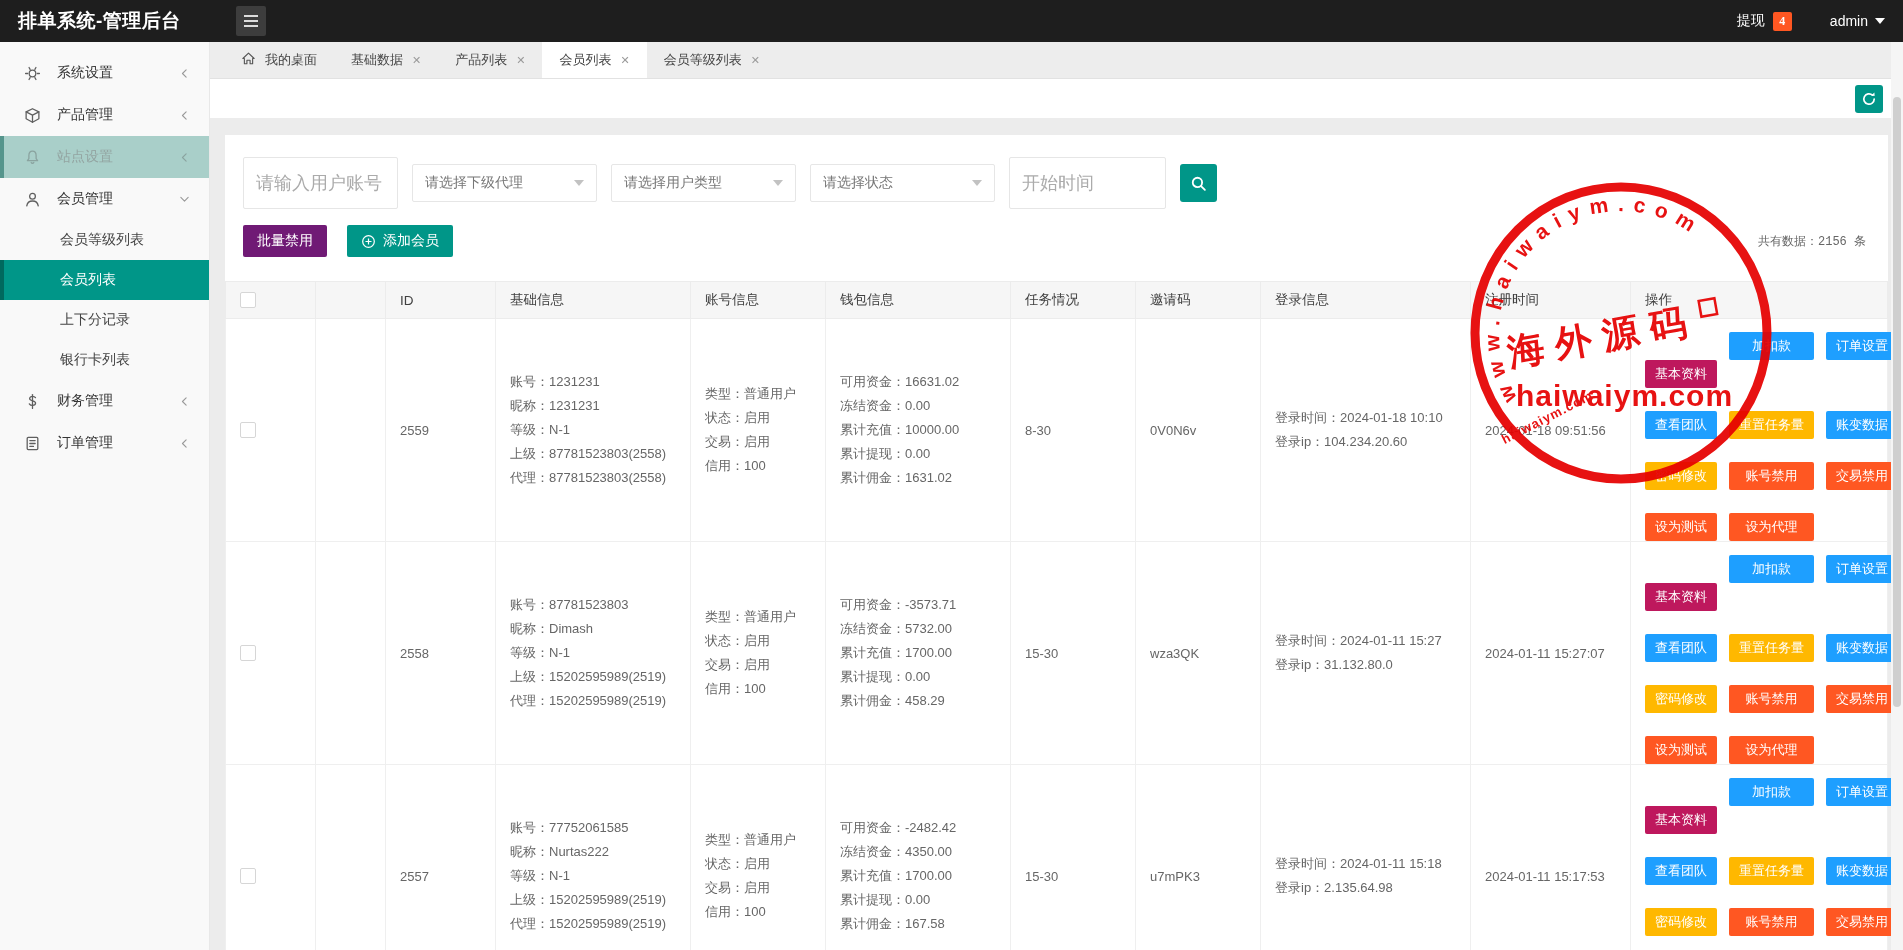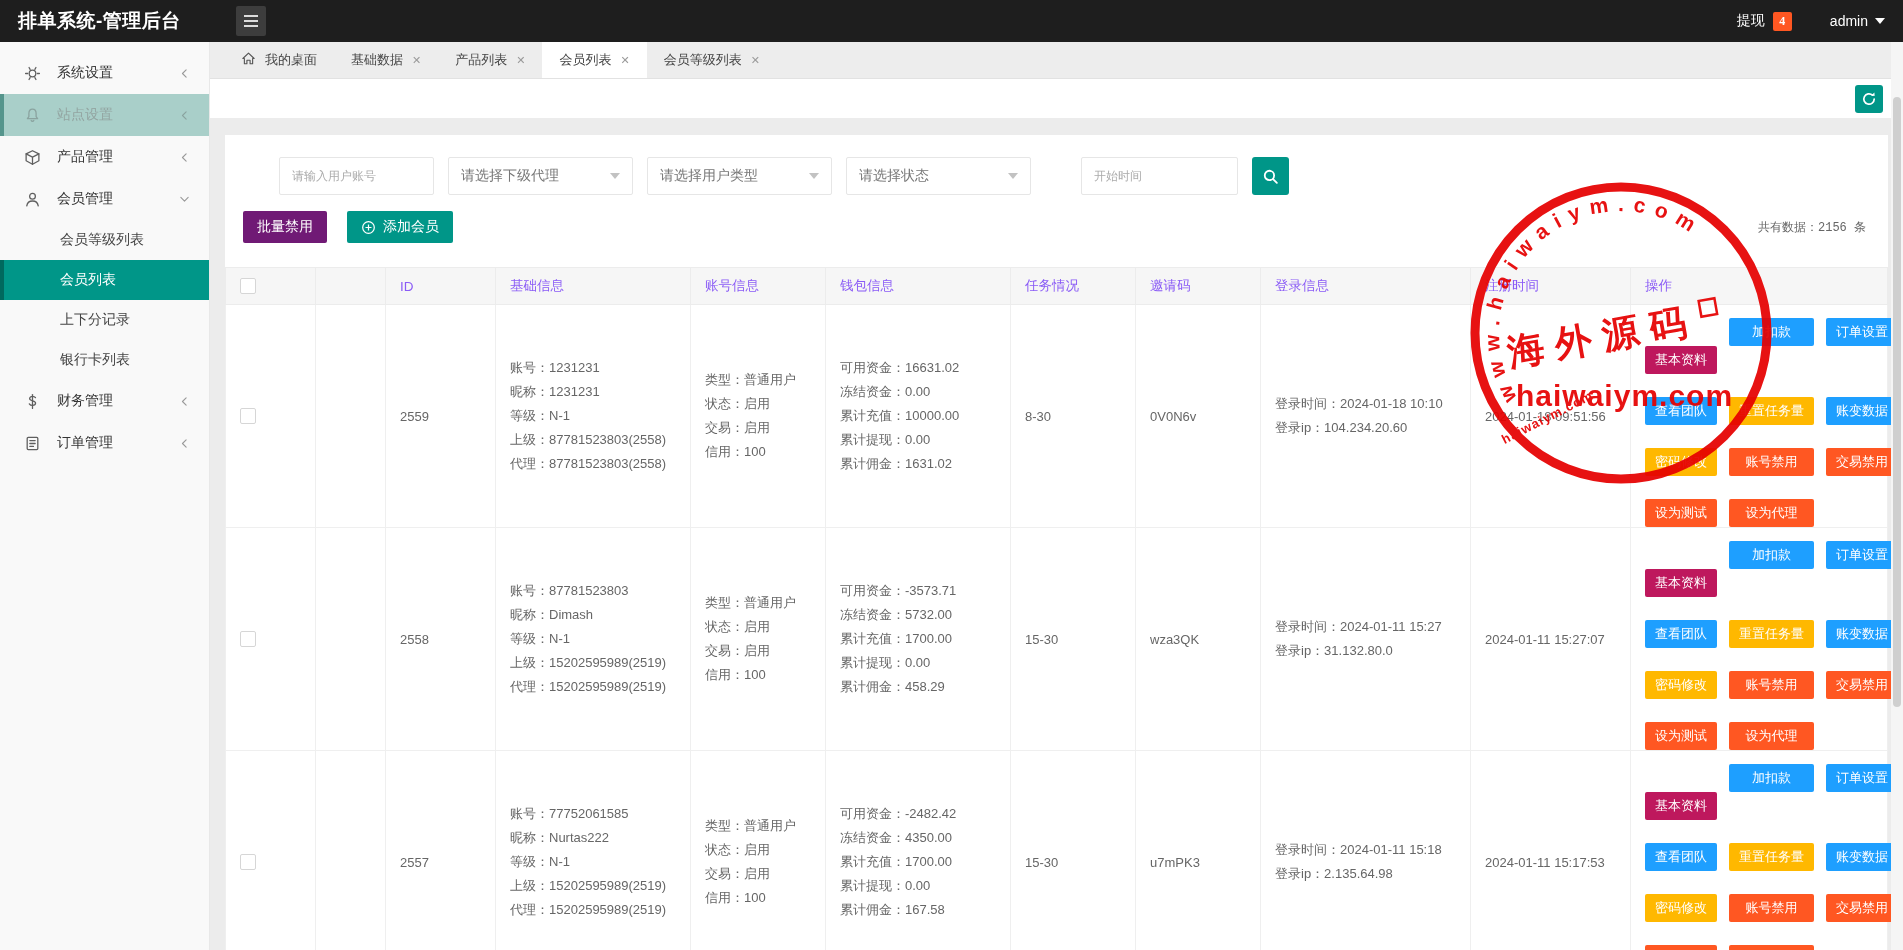--- a/index.html
+++ b/index.html
@@ -41,39 +41,39 @@
   .tab-x{font-size:11px;color:#9a9a9a;cursor:pointer;}
   .toolbar{height:39px;background:#fff;display:flex;align-items:center;justify-content:flex-end;padding-right:20px;}
   .refresh{width:28px;height:28px;background:#009688;border:none;border-radius:3px;cursor:pointer;display:flex;align-items:center;justify-content:center;}
   .refresh svg{width:16px;height:16px;fill:none;stroke:#fff;stroke-width:1.7;stroke-linecap:round;}
 
   .content{padding:17px 15px 0;}
   .card{background:#fff;min-height:1000px;padding:12px 18px 0;}
 
   
   .filters{display:flex;align-items:center;gap:14px;padding-top:10px;}
-  .f-input{height:38px;border:1px solid #e6e6e6;border-radius:2px;padding:0 12px;font-size:12px;color:#666;outline:none;width:155px;font-family:inherit;margin-left:36px;}
+  .f-input{height:52px;border:1px solid #e6e6e6;border-radius:2px;padding:0 12px;font-size:18px;color:#666;outline:none;width:155px;font-family:inherit;}
   .f-input::placeholder{color:#ababab;}
   .f-select{height:38px;width:185px;border:1px solid #e6e6e6;border-radius:2px;display:flex;align-items:center;padding:0 12px;font-size:14px;color:#777;cursor:pointer;background:#fff;}
   .f-select .tri{margin-left:auto;width:0;height:0;border-left:5px solid transparent;border-right:5px solid transparent;border-top:6px solid #c2c2c2;}
   .search-btn{width:37px;height:38px;background:#009688;border:none;border-radius:3px;cursor:pointer;display:flex;align-items:center;justify-content:center;}
   .search-btn svg{width:17px;height:17px;fill:none;stroke:#fff;stroke-width:1.7;stroke-linecap:round;}
 
   
   .actions-row{display:flex;align-items:center;margin-top:16px;}
   .btn{height:32px;padding:0 14px;border:none;border-radius:2px;color:#fff;font-size:14px;cursor:pointer;font-family:inherit;display:inline-flex;align-items:center;gap:7px;}
   .btn-red{background:#701a75;}
   .btn-green{background:#009688;}
   .btn + .btn{margin-left:20px;}
   .plus-ic svg{width:15px;height:15px;fill:none;stroke:#fff;stroke-width:1.3;}
   .total{margin-left:auto;font-size:12px;color:#666;padding-right:4px;font-family:Liberation Mono, monospace;}
 
   
   .grid-table{margin:24px -18px 0;width:calc(100% + 36px);border-collapse:collapse;table-layout:fixed;}
-  .grid-table th{height:37px;background:#f6f6f6;border:1px solid #ececec;font-weight:normal;font-size:13.5px;color:#8b5cf6;text-align:left;padding-left:14px;}
+  .grid-table th{height:37px;background:#f6f6f6;border:1px solid #ececec;font-weight:normal;font-size:13.5px;color:#404040;text-align:left;padding-left:14px;}
   .grid-table td{border:1px solid #efefef;font-size:13px;color:#666;padding-left:14px;vertical-align:middle;height:205px;background:#fff;}
   .grid-table tr{background:#fff;}
   .iline{line-height:24px;white-space:nowrap;}
   .cbox{display:inline-block;width:16px;height:16px;border:1px solid #d6d6d6;border-radius:2px;background:#fff;vertical-align:middle;cursor:pointer;}
   .actions-cell{vertical-align:top !important;padding-top:13px !important;padding-right:6px;}
   .btn-grid{display:grid;grid-template-columns:repeat(3,max-content);gap:23px 12px;}
   .abtn{height:28px;padding:0 10px;border:none;border-radius:2px;color:#fff;font-size:13px;cursor:pointer;white-space:nowrap;font-family:inherit;}
   .c-green{background:#be185d;margin-top:28px;}
   .c-blue{background:#1e9fff;}
   .c-yellow{background:#ffb800;}
@@ -119,36 +119,36 @@
       <div class="side-item">
         <span class="ic"><svg viewBox="0 0 16 16">
             <circle cx="8" cy="8" r="3.1"></circle>
             <path d="M12.5 8h2M10.25 11.9l1 1.73M5.75 11.9l-1 1.73M3.5 8h-2M5.75 4.1l-1-1.73M10.25 4.1l1-1.73"></path>
           </svg></span>
         <span class="side-label">系统设置</span>
         <span class="chev"><svg viewBox="0 0 16 16">
             <path d="M10 3.5L5.5 8l4.5 4.5"></path>
           </svg></span>
       </div>
+      <div class="side-item">
+        <span class="ic"><svg viewBox="0 0 16 16">
+            <path d="M8 1.6L14 4.6v6.5L8 14.4 2 11.1V4.6z"></path>
+            <path d="M2 4.6L8 7.6l6-3M8 7.6v6.8"></path>
+          </svg></span>
+        <span class="side-label">产品管理</span>
+        <span class="chev"><svg viewBox="0 0 16 16">
+            <path d="M10 3.5L5.5 8l4.5 4.5"></path>
+          </svg></span>
+      </div>
       <div class="side-item hl">
         <span class="ic"><svg viewBox="0 0 16 16">
             <path d="M8 2c-2.4 0-3.4 1.8-3.4 4.2V9l-1.4 2h9.6l-1.4-2V6.2C11.4 3.8 10.4 2 8 2z"></path>
             <path d="M6.8 12.6a1.3 1.3 0 0 0 2.4 0"></path>
           </svg></span>
         <span class="side-label">站点设置</span>
-        <span class="chev"><svg viewBox="0 0 16 16">
-            <path d="M10 3.5L5.5 8l4.5 4.5"></path>
-          </svg></span>
-      </div>
-      <div class="side-item">
-        <span class="ic"><svg viewBox="0 0 16 16">
-            <path d="M8 1.6L14 4.6v6.5L8 14.4 2 11.1V4.6z"></path>
-            <path d="M2 4.6L8 7.6l6-3M8 7.6v6.8"></path>
-          </svg></span>
-        <span class="side-label">产品管理</span>
         <span class="chev"><svg viewBox="0 0 16 16">
             <path d="M10 3.5L5.5 8l4.5 4.5"></path>
           </svg></span>
       </div>
       <div class="side-item">
         <span class="ic"><svg viewBox="0 0 16 16">
             <circle cx="8" cy="5" r="2.7"></circle>
             <path d="M2.6 14c.5-3 2.7-4.6 5.4-4.6s4.9 1.6 5.4 4.6"></path>
           </svg></span>
         <span class="side-label">会员管理</span>

